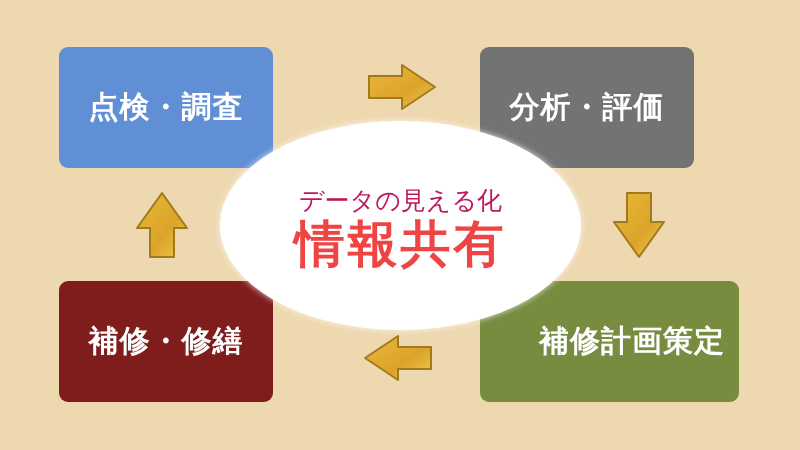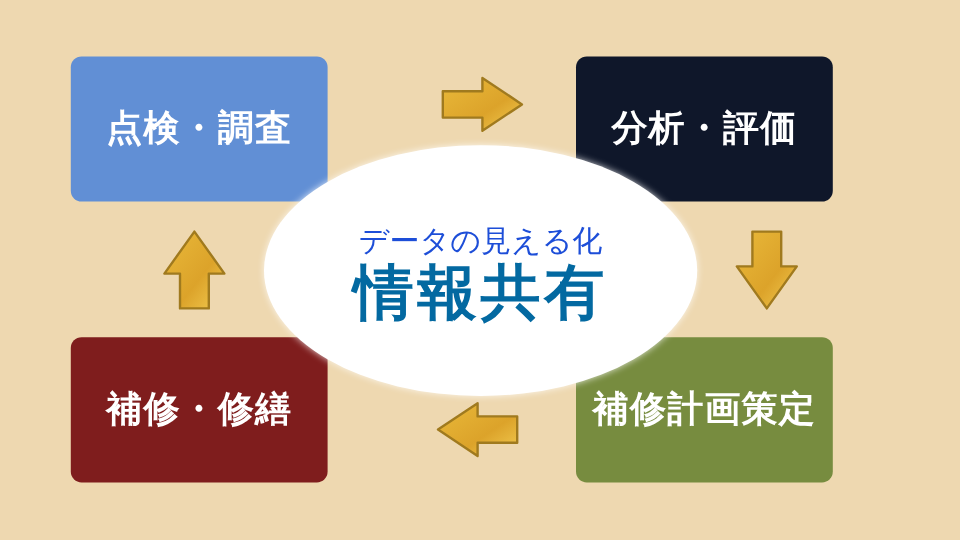--- a/index.html
+++ b/index.html
@@ -9,21 +9,21 @@
     font-family: "DejaVu Sans", "Liberation Sans", sans-serif;
   }
   .box {
     position:absolute; width:214px; height:121px; border-radius:9px;
     display:flex; align-items:center; justify-content:center;
     color:#ffffff; font-weight:bold; font-size:30px; letter-spacing:1px;
   }
   #box-tl { left:59px; top:47px; }
   #box-tr { left:480px; top:47px; }
   #box-bl { left:59px; top:281px; }
-  #box-br { left:480px; top:281px; }
+  #box-br { left:480px; top:281px;padding-left:45px; }
   .ellipse {
     position:absolute; left:220px; top:121px; width:361px; height:209px;
     background:#ffffff; border-radius:50%;
     box-shadow: 0 0 6px rgba(255,255,255,0.8);
     display:flex; flex-direction:column; align-items:center; justify-content:center;
   }
   .ellipse .sub { font-size:25px; margin-top:4px; }
   .ellipse .main { font-size:50px; font-weight:bold; line-height:1.1; letter-spacing:3px; }
   .arrow { position:absolute; }
 </style>
@@ -36,21 +36,21 @@
       <stop offset="0" stop-color="#e9b93a"></stop>
       <stop offset="0.6" stop-color="#dca32a"></stop>
       <stop offset="1" stop-color="#f2cb52"></stop>
     </linearGradient>
   </defs>
 </svg>
 
 <div class="box" id="box-tl" style="background:#618fd5">
   <span>点検・調査</span>
 </div>
-<div class="box" id="box-tr" style="background:#0f172a">
+<div class="box" id="box-tr" style="background:#737373">
   <span>分析・評価</span>
 </div>
 <div class="box" id="box-br" style="background:#778c3f">
   <span>補修計画策定</span>
 </div>
 <div class="box" id="box-bl" style="background:#7f1d1d">
   <span>補修・修繕</span>
 </div>
 
 <svg class="arrow" style="left:366px; top:62px" width="72" height="50" viewBox="0 0 72 50">
@@ -63,15 +63,15 @@
 
 <svg class="arrow" style="left:362px; top:333px" width="72" height="50" viewBox="0 0 72 50">
   <path d="M69 14 L36 14 L36 3 L3 25 L36 47 L36 36 L69 36 Z" fill="url(#gold)" stroke="#a07a1e" stroke-width="2" stroke-linejoin="round"></path>
 </svg>
 
 <svg class="arrow" style="left:134px; top:190px" width="56" height="70" viewBox="0 0 56 70">
   <path d="M16 67 L40 67 L40 38 L53 38 L28 3 L3 38 L16 38 Z" fill="url(#gold)" stroke="#a07a1e" stroke-width="2" stroke-linejoin="round"></path>
 </svg>
 
 <div class="ellipse">
-  <div class="sub" style="color:#1d4ed8">データの見える化</div>
-  <div class="main" style="color:#0369a1">情報共有</div>
+  <div class="sub" style="color:#be185d">データの見える化</div>
+  <div class="main" style="color:#ef4444">情報共有</div>
 </div>
 
 </body></html>

